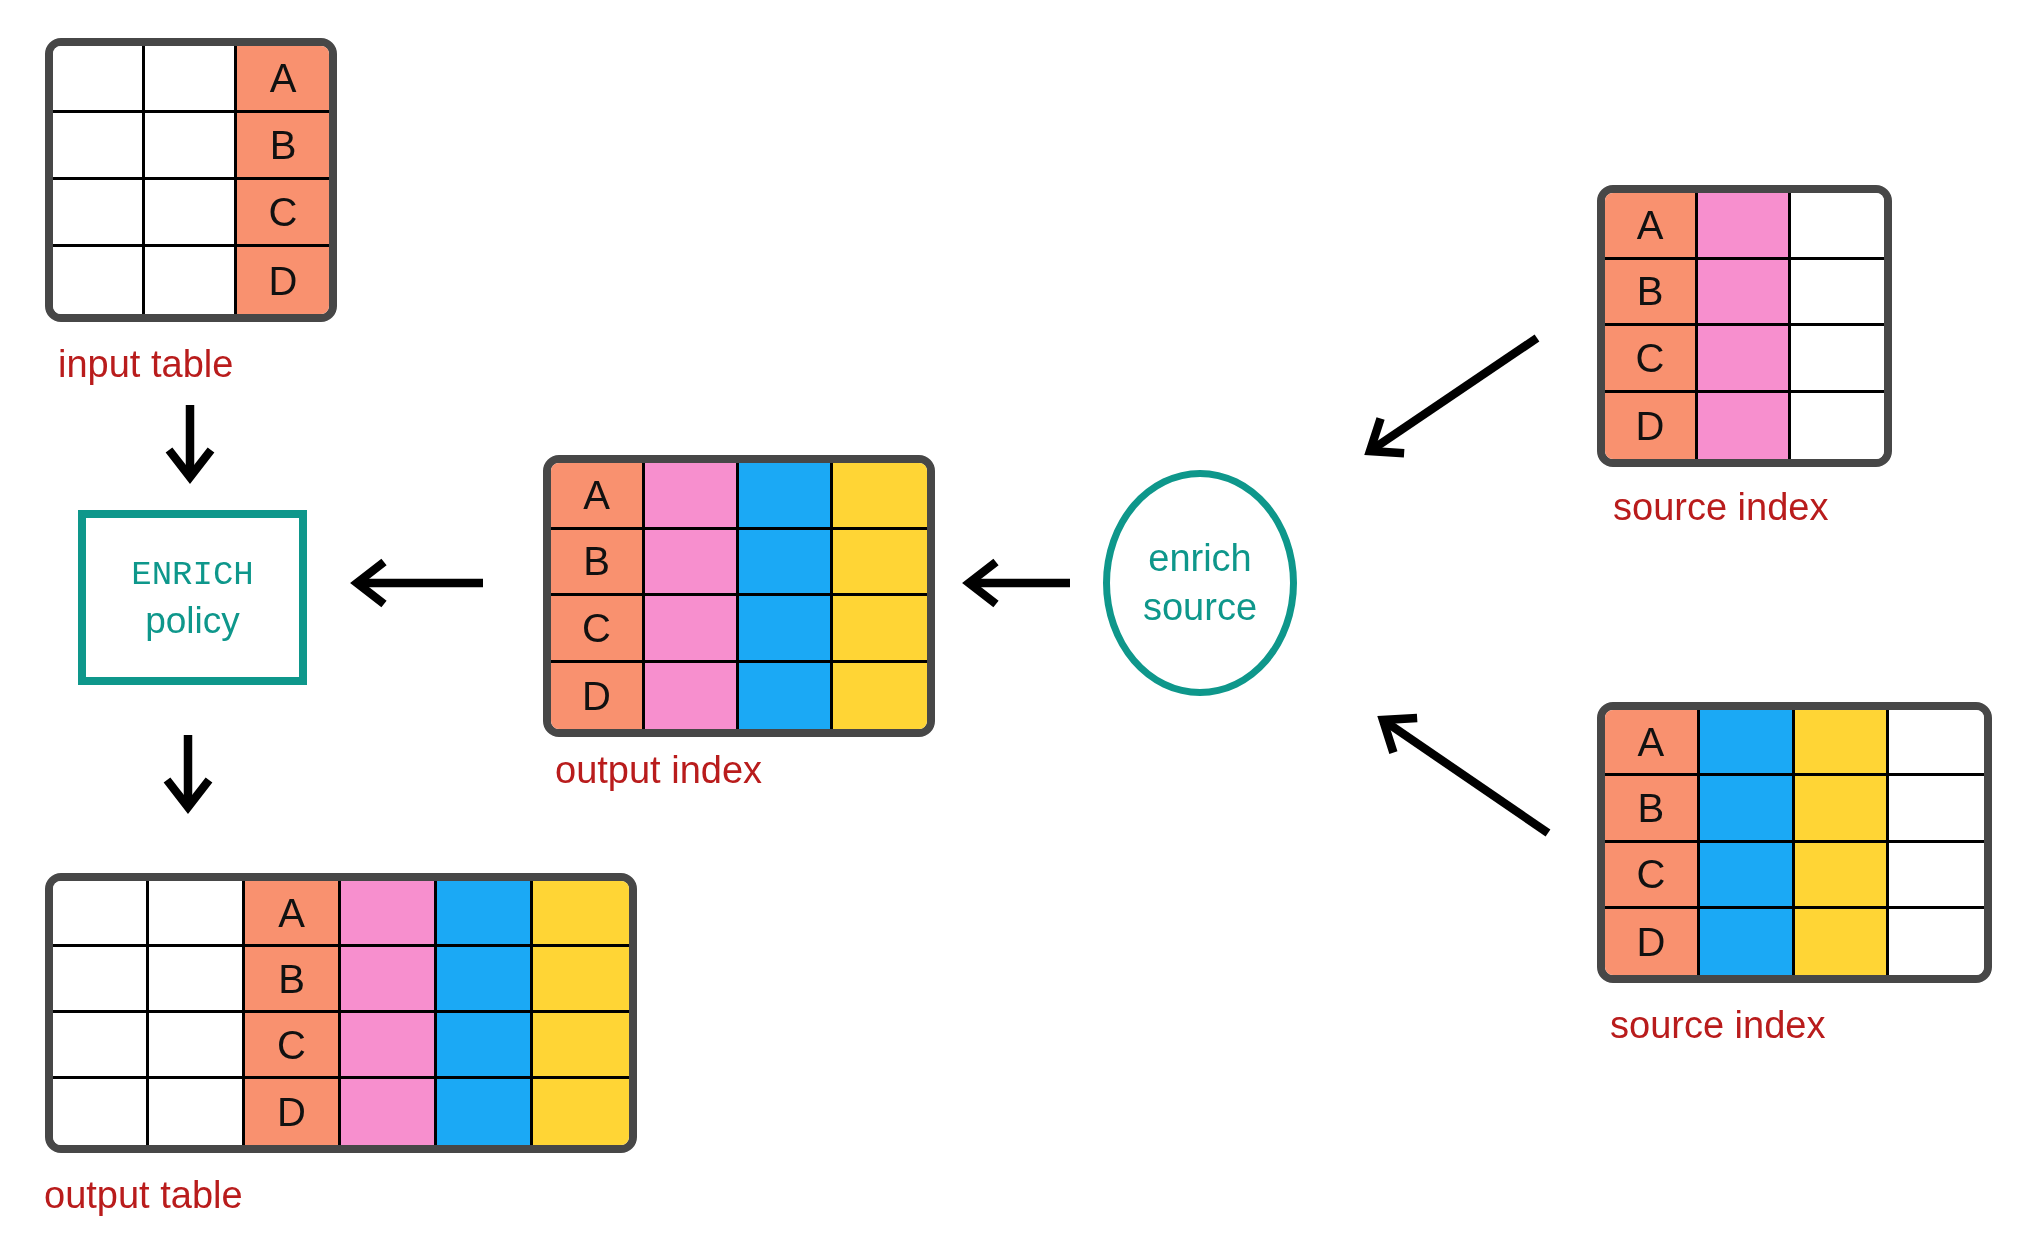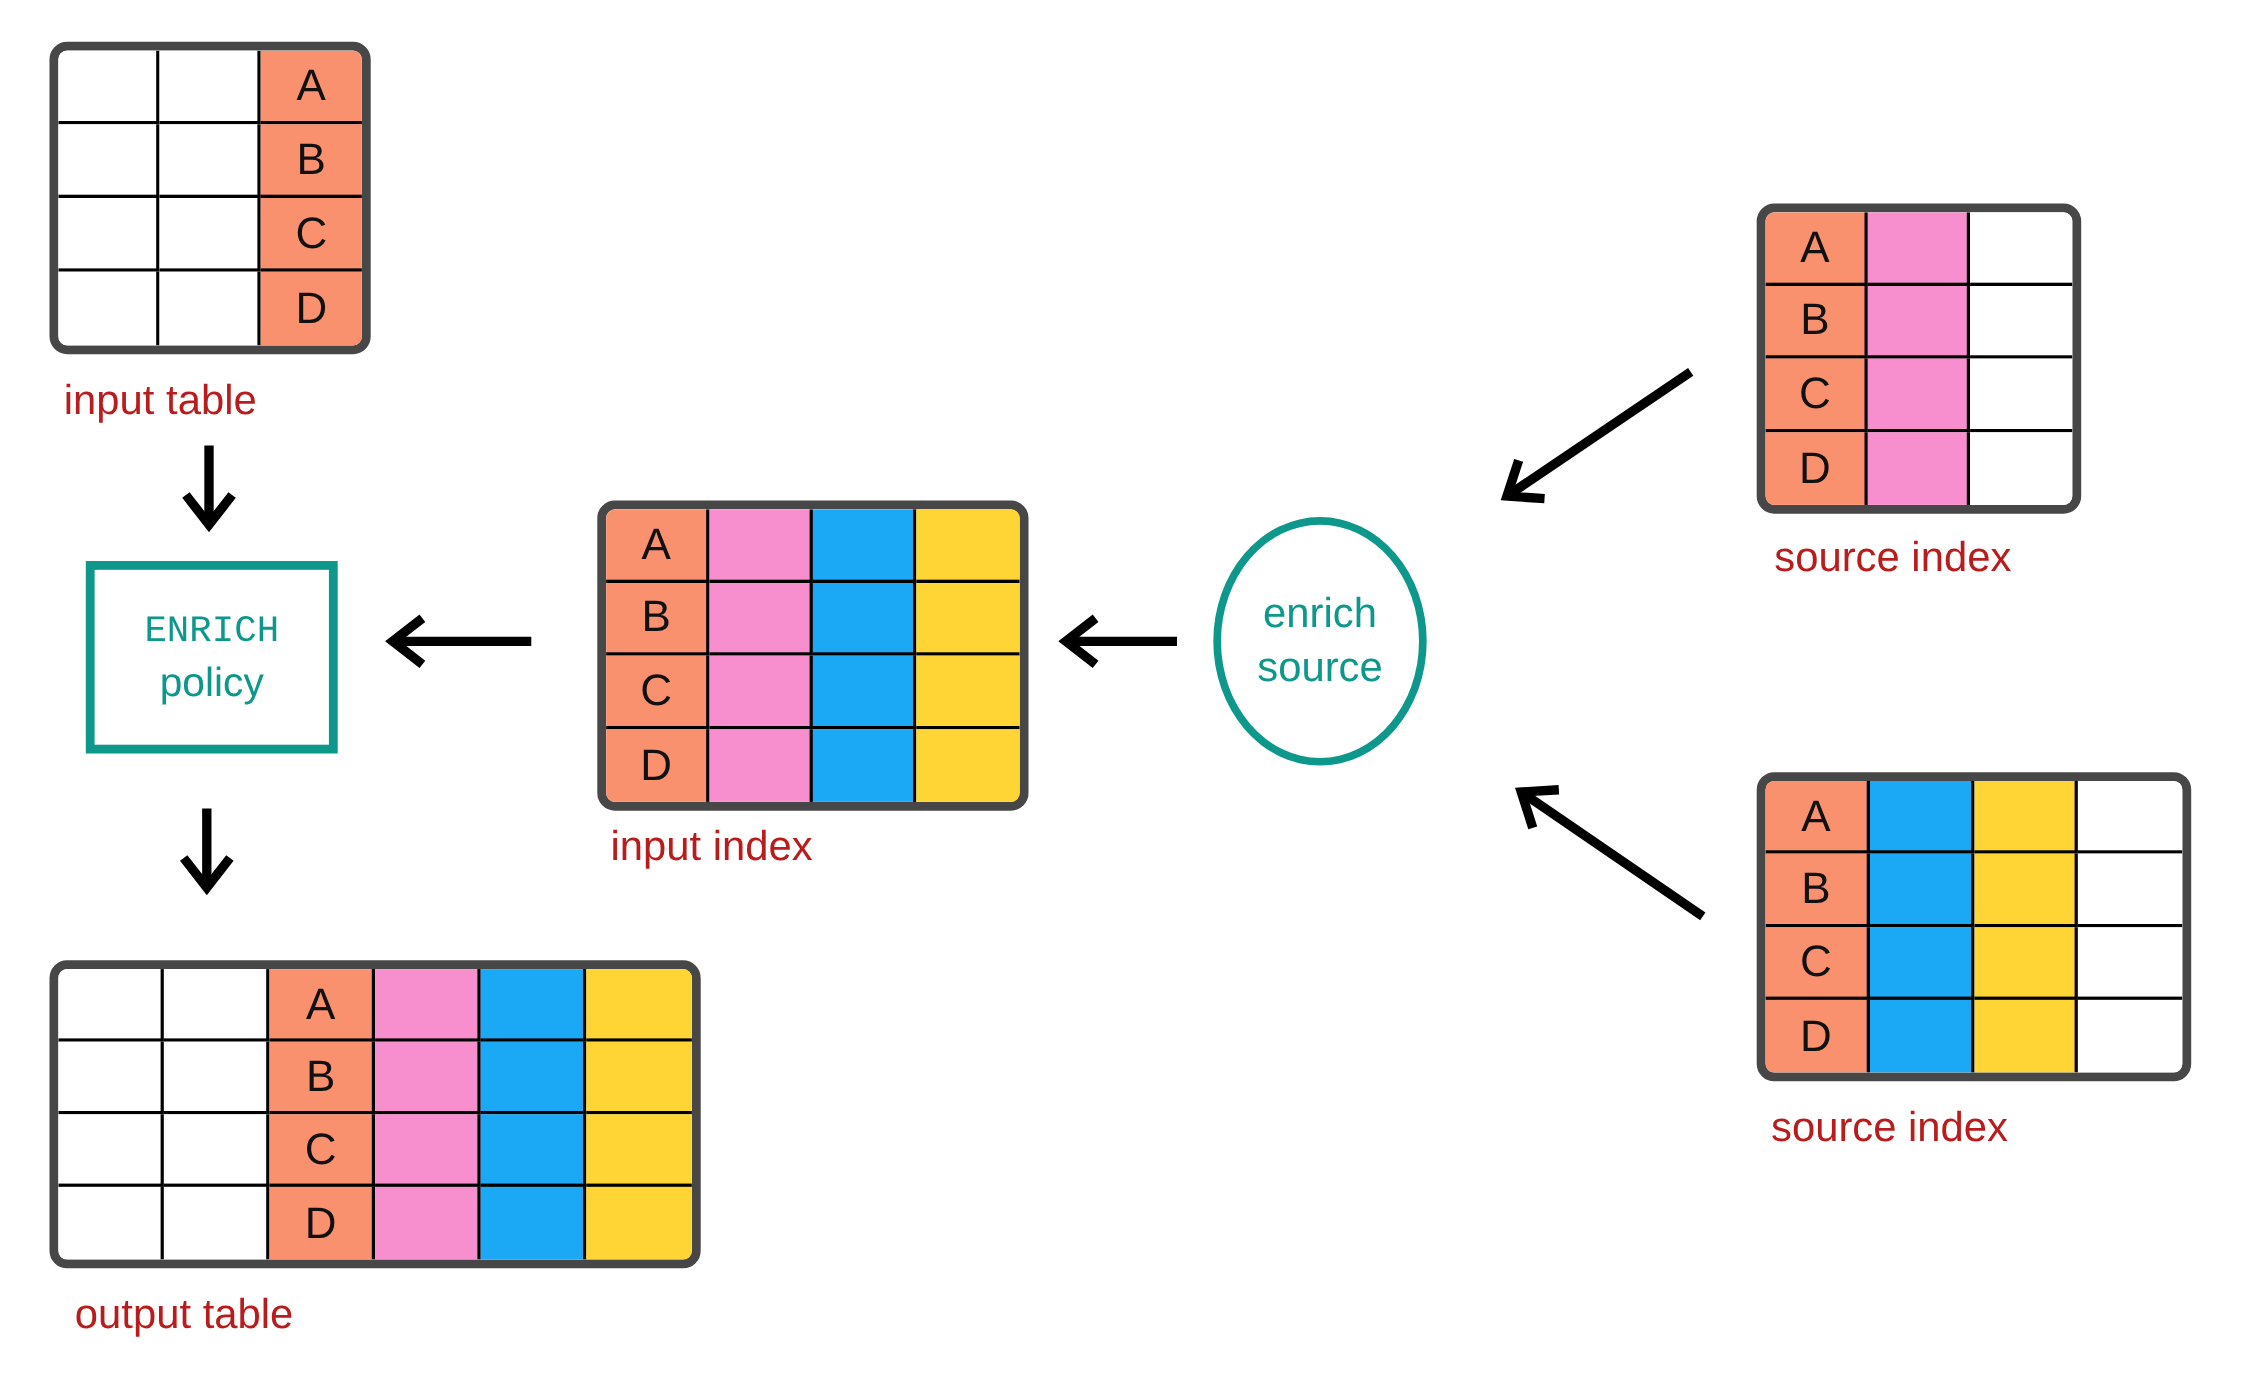--- a/index.html
+++ b/index.html
@@ -48,21 +48,21 @@
     position: absolute;
     font-size: 38px;
     line-height: 44px;
     color: #b91c1c;
     white-space: nowrap;
   }
   #label-input         { left: 58px;   top: 342px; }
   #label-enrich-index  { left: 555px;  top: 748px; }
   #label-source-top    { left: 1613px; top: 485px; }
   #label-source-bottom { left: 1610px; top: 1003px; }
-  #label-output        { left: 68px;   top: 1173px; }
+  #label-output        { left: 44px;   top: 1173px; }
 
   
   #enrich-command {
     position: absolute;
     left: 78px; top: 510px;
     width: 229px; height: 175px;
     box-sizing: border-box;
     border: 8px solid var(--teal, #0E978B);
     background: #ffffff;
     display: flex;
@@ -219,21 +219,21 @@
       <div class="cell last-col" style="background: rgb(255, 213, 53);"></div>
       <div class="cell last-row" style="background: rgb(255, 255, 255);"></div>
       <div class="cell last-row" style="background: rgb(255, 255, 255);"></div>
       <div class="cell last-row" style="background: rgb(249, 145, 111);">D</div>
       <div class="cell last-row" style="background: rgb(247, 143, 206);"></div>
       <div class="cell last-row" style="background: rgb(27, 169, 245);"></div>
       <div class="cell last-col last-row" style="background: rgb(255, 213, 53);"></div>
     </div>
 
   <div class="node-label" id="label-input">input table</div>
-  <div class="node-label" id="label-enrich-index">input index</div>
+  <div class="node-label" id="label-enrich-index">output index</div>
   <div class="node-label" id="label-source-top">source index</div>
   <div class="node-label" id="label-source-bottom">source index</div>
   <div class="node-label" id="label-output">output table</div>
 
   <div id="enrich-command">
     <div class="cmd-line1">ENRICH</div>
     <div class="cmd-line2">policy</div>
   </div>
 
   <div id="enrich-policy">

